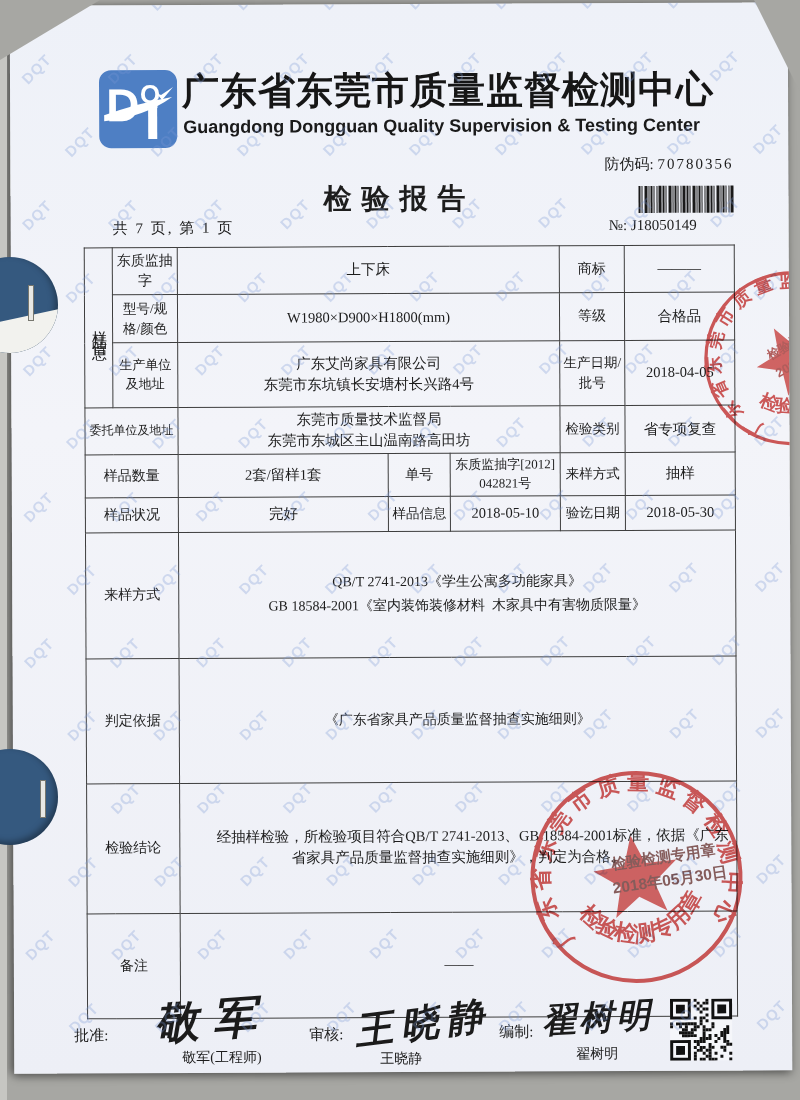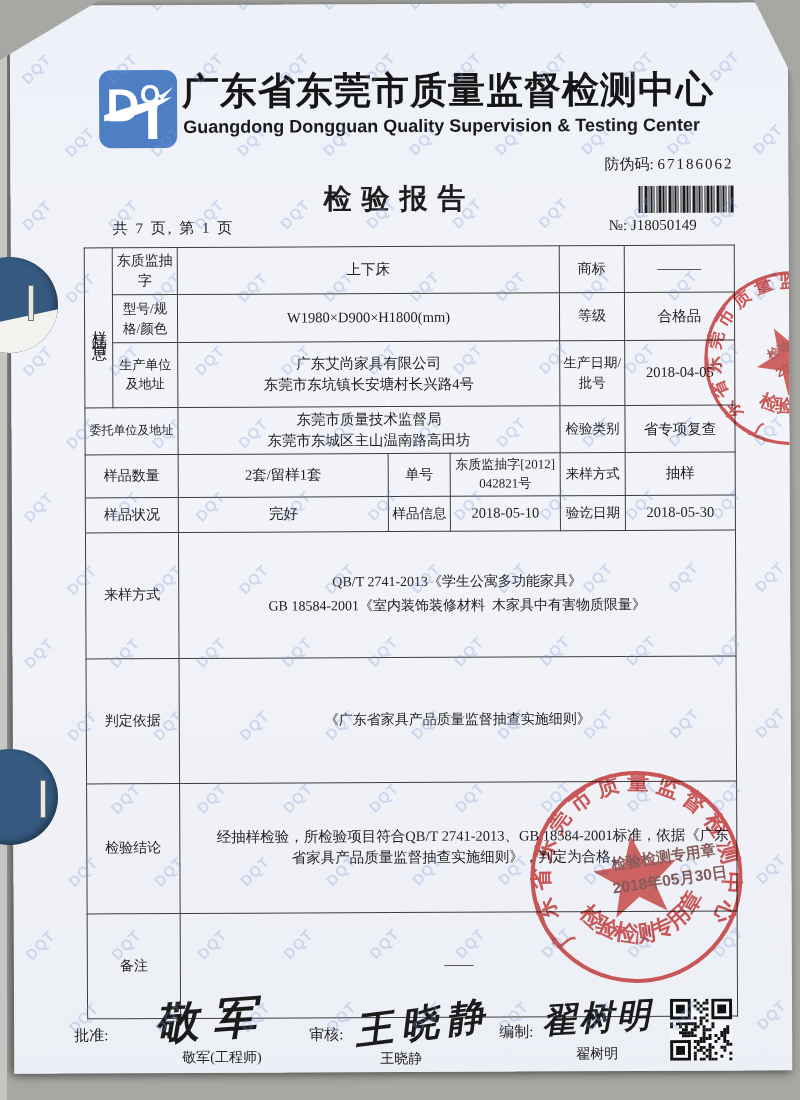--- a/index.html
+++ b/index.html
@@ -223,21 +223,21 @@
     <text x="8" y="52" font-family="Liberation Sans, sans-serif" font-weight="bold" font-size="46" fill="#ffffff">D</text>
     <text x="42" y="34" font-family="Liberation Sans, sans-serif" font-weight="bold" font-size="26" fill="#ffffff">Q</text>
     <rect x="50" y="38" width="9" height="32" fill="#ffffff"></rect>
     <path d="M6 46 Q 40 34 74 28 Q 46 48 6 52 Z" fill="#ffffff"></path>
     <path d="M58 24 l6 7 11-13 -12 8 z" fill="#ffffff"></path>
   </svg>
   <div class="abs org-cn">广东省东莞市质量监督检测中心</div>
   <div class="abs org-en">Guangdong Dongguan Quality Supervision &amp; Testing Center</div>
   <div class="abs antifake">
     <span>防伪码:</span>
-    <span style="letter-spacing:2px">67186062</span>
+    <span style="letter-spacing:2px">70780356</span>
   </div>
   <div class="abs rpt-title">检验报告</div>
   <div class="abs" id="barcode" style="position:absolute">
       <div style="position: absolute; top: 0px; height: 100%; background: rgb(26, 26, 26); left: 0px; width: 2px;"></div>
       <div style="position: absolute; top: 0px; height: 100%; background: rgb(26, 26, 26); left: 3px; width: 1px;"></div>
       <div style="position: absolute; top: 0px; height: 100%; background: rgb(26, 26, 26); left: 6px; width: 3px;"></div>
       <div style="position: absolute; top: 0px; height: 100%; background: rgb(26, 26, 26); left: 10px; width: 1px;"></div>
       <div style="position: absolute; top: 0px; height: 100%; background: rgb(26, 26, 26); left: 12px; width: 2px;"></div>
       <div style="position: absolute; top: 0px; height: 100%; background: rgb(26, 26, 26); left: 15px; width: 1px;"></div>
       <div style="position: absolute; top: 0px; height: 100%; background: rgb(26, 26, 26); left: 18px; width: 1px;"></div>

